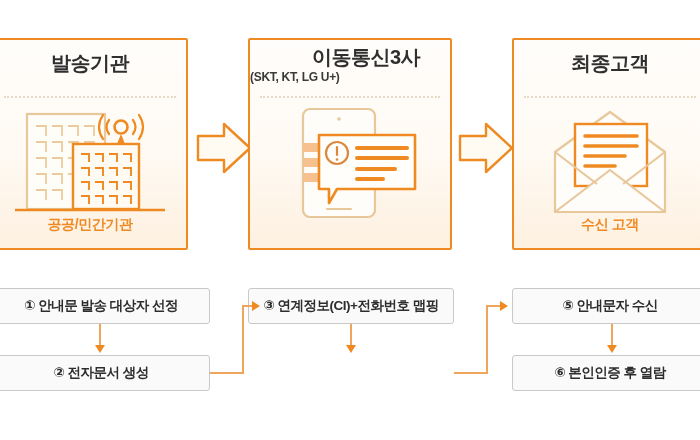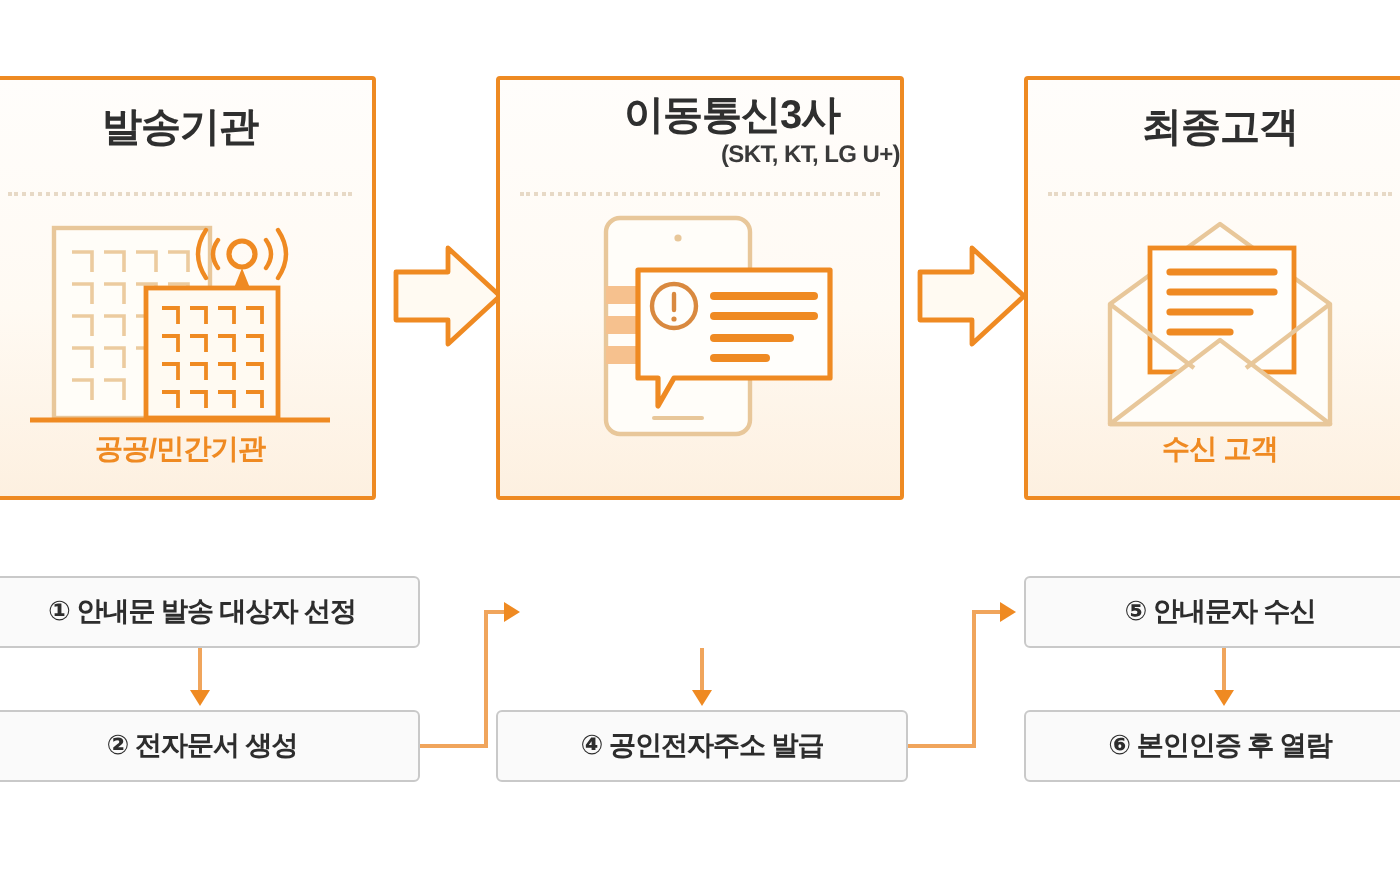--- a/index.html
+++ b/index.html
@@ -44,21 +44,21 @@
     font-size: 20px;
     font-weight: bold;
     color: #2f2f2f;
     letter-spacing: -0.5px;
   }
   .panel.p2 .panel-title { top: 4px; padding-left: 32px; }
   .panel-subtitle {
     position: absolute;
     left: 0; right: 0;
     top: 30px;
-    text-align: right;
+    text-align: left;
     font-size: 12px;
     font-weight: bold;
     color: #3a3a3a;
     letter-spacing: -0.3px;
   }
 
   .dotted-sep {
     position: absolute;
     left: 10px; right: 10px;
     top: 56px;
@@ -278,21 +278,21 @@
         <path d="M20 108 L75 66 L130 108 Z" fill="#fffdf9" stroke="#e8c79a" stroke-width="2.2" stroke-linejoin="round"></path>
         <path d="M20 48 L62 80" stroke="#e8c79a" stroke-width="2.2" fill="none"></path>
         <path d="M130 48 L88 80" stroke="#e8c79a" stroke-width="2.2" fill="none"></path>
       </svg>
     </div>
     <div class="panel-caption">수신 고객</div>
   </div>
 
   <div class="step col1 row1">① 안내문 발송 대상자 선정</div>
   <div class="step col1 row2">② 전자문서 생성</div>
-  <div class="step col2 row2">④ 공인전자주소 발급</div>
+  <div class="step col2 row1">③ 연계정보(CI)+전화번호 맵핑</div>
   <div class="step col3 row1">⑤ 안내문자 수신</div>
   <div class="step col3 row2">⑥ 본인인증 후 열람</div>
 
   <div class="conn">
     <div class="v-line" style="left:99px; top:324px; height:23px;"></div>
     <div class="arrow-down" style="left:95px; top:345px;"></div>
   </div>
 
   <div class="conn">
     <div class="h-line" style="left:210px; top:372px; width:34px;"></div>

